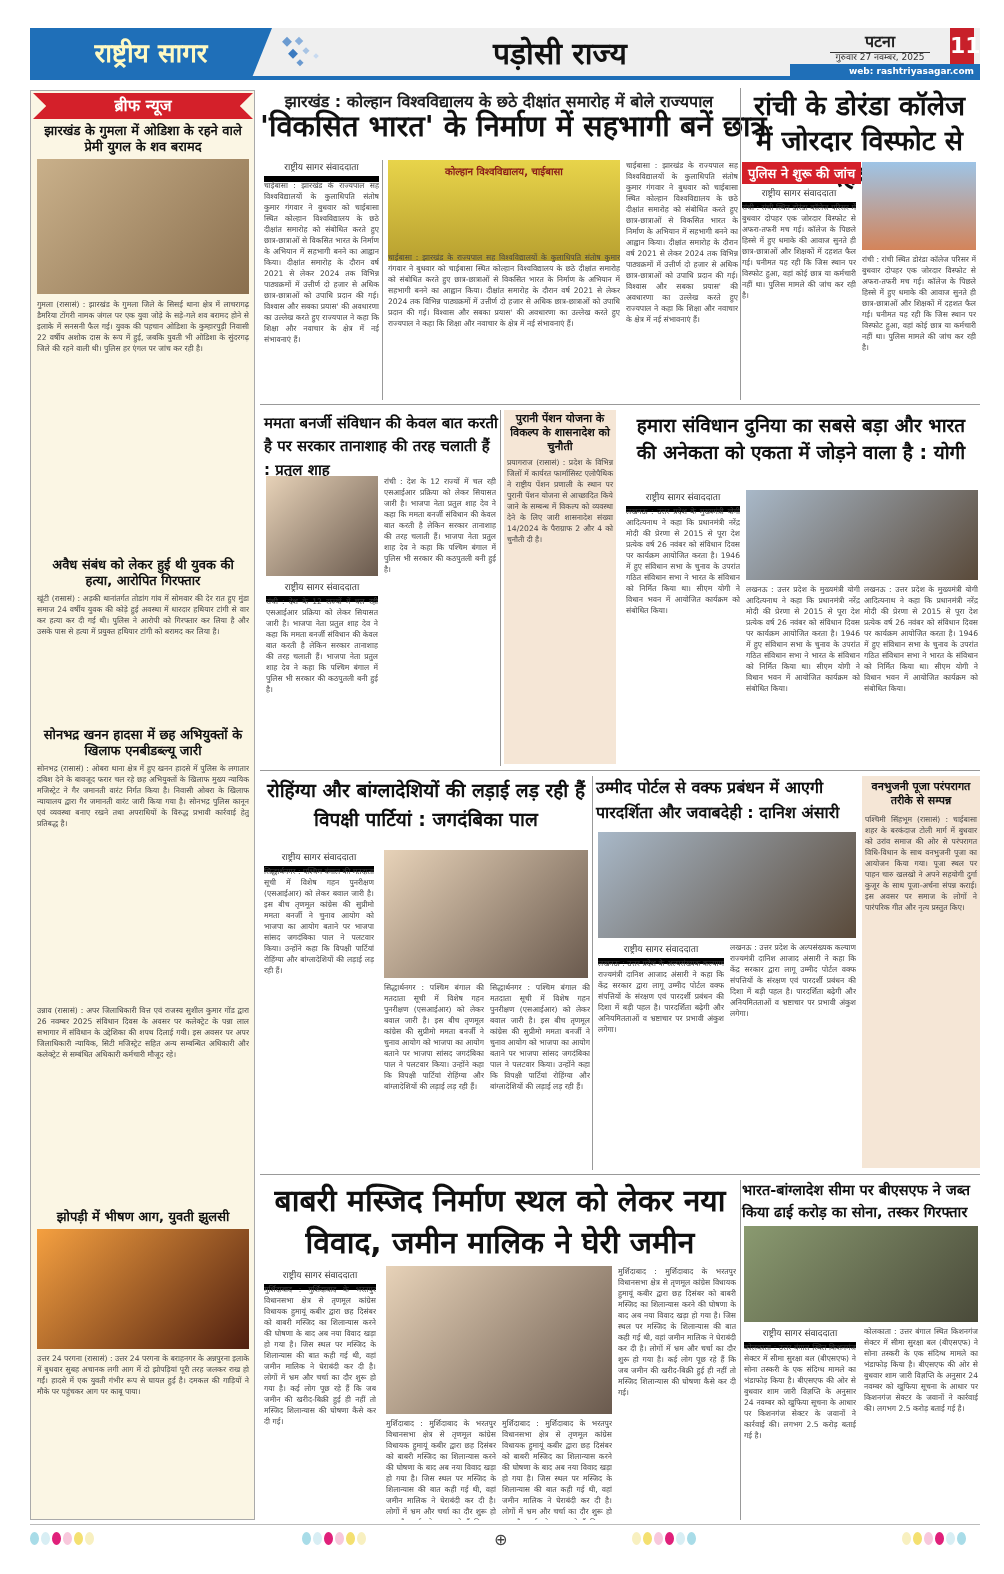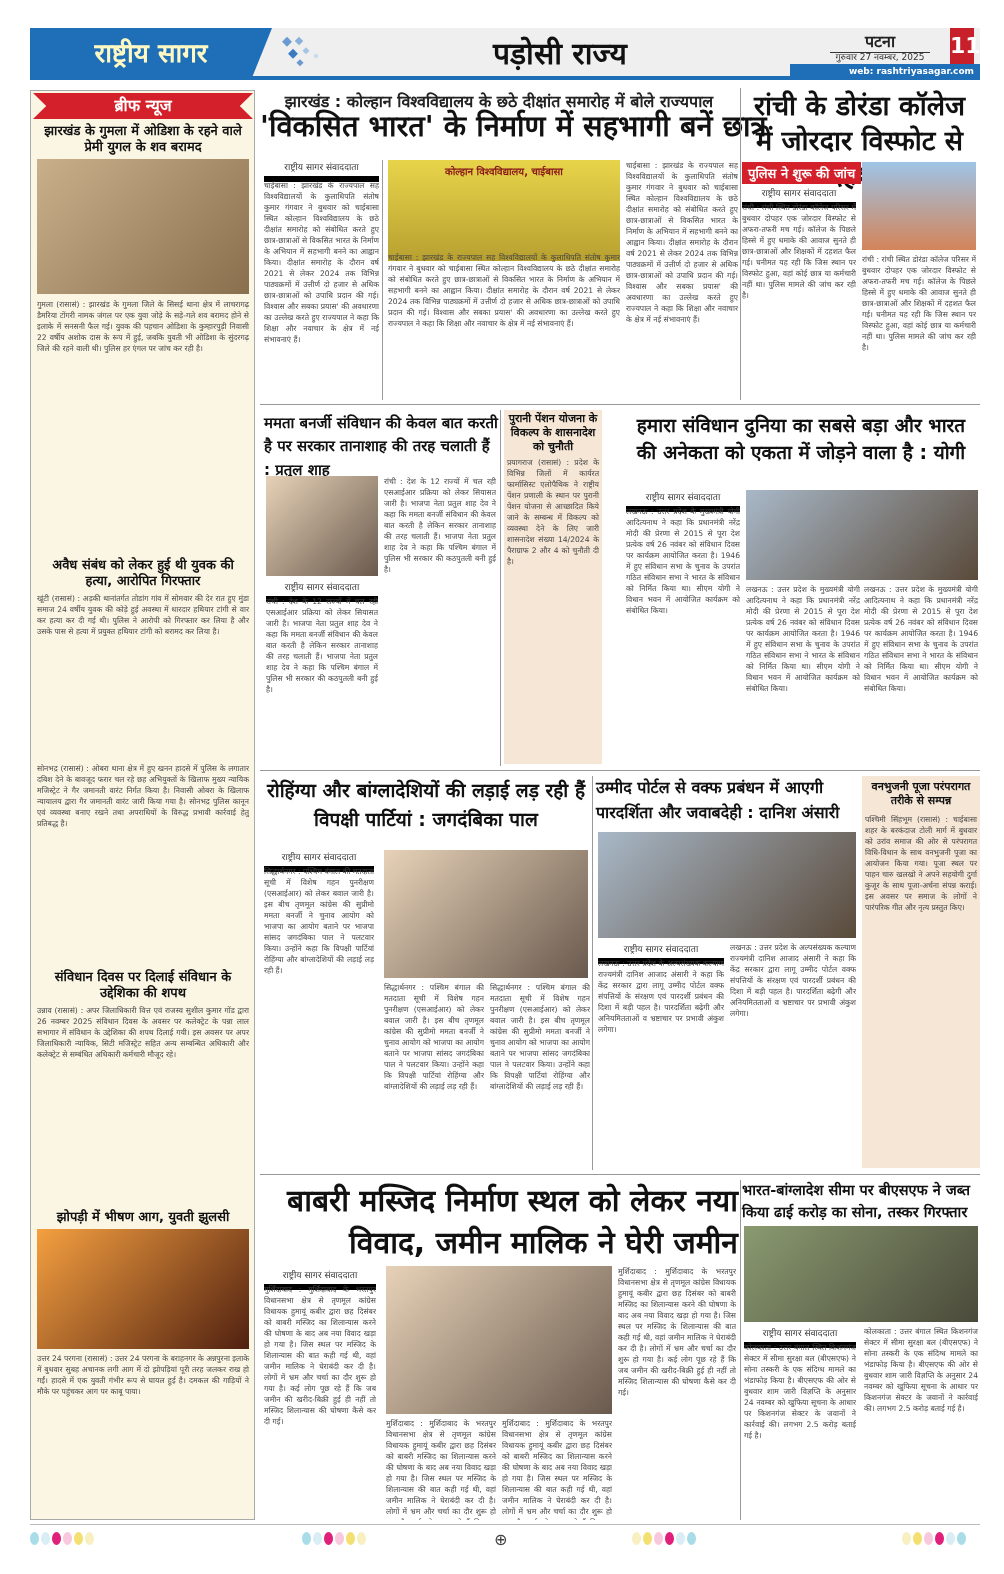--- a/index.html
+++ b/index.html
@@ -55,22 +55,22 @@
 </div>
 <div id="pageno" class="abs">11</div>
 
 <div class="abs col-left">
   <div class="abs brief-banner">ब्रीफ न्यूज</div>
   <div class="abs hl sub" style="left:8px;top:32px;width:208px">झारखंड के गुमला में ओडिशा के रहने वाले प्रेमी युगल के शव बरामद</div>
   <div class="abs photo" style="left:6px;top:68px;width:212px;height:135px"></div>
   <div class="abs body" style="left:6px;top:208px;width:212px;height:255px">गुमला (रासासं) : झारखंड के गुमला जिले के सिसई थाना क्षेत्र में लाचरागढ़ डैमरिया टोंगरी नामक जंगल पर एक युवा जोड़े के सड़े-गले शव बरामद होने से इलाके में सनसनी फैल गई। युवक की पहचान ओडिशा के कुम्हारपुड़ी निवासी 22 वर्षीय अशोक दास के रूप में हुई, जबकि युवती भी ओडिशा के सुंदरगढ़ जिले की रहने वाली थी। पुलिस हर एंगल पर जांच कर रही है।</div>
   <div class="abs hl sub" style="left:8px;top:466px;width:208px">अवैध संबंध को लेकर हुई थी युवक की हत्या, आरोपित गिरफ्तार</div>
   <div class="abs body" style="left:6px;top:502px;width:212px;height:130px">खूंटी (रासासं) : अड़की थानांतर्गत तोडांग गांव में सोमवार की देर रात हुए मुंडा समाज 24 वर्षीय युवक की कोड़े हुई अवस्था में धारदार हथियार टांगी से वार कर हत्या कर दी गई थी। पुलिस ने आरोपी को गिरफ्तार कर लिया है और उसके पास से हत्या में प्रयुक्त हथियार टांगी को बरामद कर लिया है।</div>
+  <div class="abs hl sub" style="left:8px;top:636px;width:208px">सोनभद्र खनन हादसा में छह अभियुक्तों के खिलाफ एनबीडब्ल्यू जारी</div>
   <div class="abs body" style="left:6px;top:672px;width:212px;height:200px">सोनभद्र (रासासं) : ओबरा थाना क्षेत्र में हुए खनन हादसे में पुलिस के लगातार दबिश देने के बावजूद फरार चल रहे छह अभियुक्तों के खिलाफ मुख्य न्यायिक मजिस्ट्रेट ने गैर जमानती वारंट निर्गत किया है। निवासी ओबरा के खिलाफ न्यायालय द्वारा गैर जमानती वारंट जारी किया गया है। सोनभद्र पुलिस कानून एवं व्यवस्था बनाए रखने तथा अपराधियों के विरुद्ध प्रभावी कार्रवाई हेतु प्रतिबद्ध है।</div>
-  <div class="abs hl sub" style="left:8px;top:878px;width:208px">संविधान दिवस पर दिलाई संविधान के उद्देशिका की शपथ</div>
   <div class="abs body" style="left:6px;top:914px;width:212px;height:200px">उन्नाव (रासासं) : अपर जिलाधिकारी वित्त एवं राजस्व सुशील कुमार गोंड द्वारा 26 नवम्बर 2025 संविधान दिवस के अवसर पर कलेक्ट्रेट के पन्ना लाल सभागार में संविधान के उद्देशिका की शपथ दिलाई गयी। इस अवसर पर अपर जिलाधिकारी न्यायिक, सिटी मजिस्ट्रेट सहित अन्य सम्बन्धित अधिकारी और कलेक्ट्रेट से सम्बंधित अधिकारी कर्मचारी मौजूद रहे।</div>
   <div class="abs hl sub" style="left:8px;top:1118px;width:208px">झोपड़ी में भीषण आग, युवती झुलसी</div>
   <div class="abs photo-fire" style="left:6px;top:1138px;width:212px;height:120px"></div>
   <div class="abs body" style="left:6px;top:1262px;width:212px;height:160px">उत्तर 24 परगना (रासासं) : उत्तर 24 परगना के बराहनगर के अन्नपुरना इलाके में बुधवार सुबह अचानक लगी आग में दो झोपड़ियां पूरी तरह जलकर राख हो गईं। हादसे में एक युवती गंभीर रूप से घायल हुई है। दमकल की गाड़ियों ने मौके पर पहुंचकर आग पर काबू पाया।</div>
 </div>
 
 <div class="abs" style="left:264px;top:90px;width:470px;font-size:16px;font-weight:bold;text-align:center">झारखंड : कोल्हान विश्वविद्यालय के छठे दीक्षांत समारोह में बोले राज्यपाल</div>
 <div class="abs hl" style="left:260px;top:108px;width:478px;font-size:29px;white-space:nowrap">'विकसित भारत' के निर्माण में सहभागी बनें छात्र</div>
 <div class="abs byline" style="left:264px;top:160px;width:115px">राष्ट्रीय सागर संवाददाता</div>
 <div class="abs photo-stage" style="left:388px;top:160px;width:232px;height:101px">
@@ -88,21 +88,21 @@
 <div class="abs body" style="left:862px;top:254px;width:114px;height:144px">रांची : रांची स्थित डोरंडा कॉलेज परिसर में बुधवार दोपहर एक जोरदार विस्फोट से अफरा-तफरी मच गई। कॉलेज के पिछले हिस्से में हुए धमाके की आवाज सुनते ही छात्र-छात्राओं और शिक्षकों में दहशत फैल गई। घनीमत यह रही कि जिस स्थान पर विस्फोट हुआ, वहां कोई छात्र या कर्मचारी नहीं था। पुलिस मामले की जांच कर रही है।</div>
 
 <div class="abs hrule" style="left:260px;top:404px;width:720px"></div>
 
 <div class="abs hl" style="left:264px;top:412px;width:234px;font-size:15px;line-height:1.55;text-align:left">ममता बनर्जी संविधान की केवल बात करती है पर सरकार तानाशाह की तरह चलाती हैं : प्रतुल शाह</div>
 <div class="abs photo-man" style="left:266px;top:476px;width:112px;height:100px"></div>
 <div class="abs byline" style="left:266px;top:580px;width:112px">राष्ट्रीय सागर संवाददाता</div>
 <div class="abs body" style="left:266px;top:596px;width:112px;height:166px">रांची : देश के 12 राज्यों में चल रही एसआईआर प्रक्रिया को लेकर सियासत जारी है। भाजपा नेता प्रतुल शाह देव ने कहा कि ममता बनर्जी संविधान की केवल बात करती है लेकिन सरकार तानाशाह की तरह चलाती हैं। भाजपा नेता प्रतुल शाह देव ने कहा कि पश्चिम बंगाल में पुलिस भी सरकार की कठपुतली बनी हुई है।</div>
 <div class="abs body" style="left:384px;top:476px;width:112px;height:286px">रांची : देश के 12 राज्यों में चल रही एसआईआर प्रक्रिया को लेकर सियासत जारी है। भाजपा नेता प्रतुल शाह देव ने कहा कि ममता बनर्जी संविधान की केवल बात करती है लेकिन सरकार तानाशाह की तरह चलाती हैं। भाजपा नेता प्रतुल शाह देव ने कहा कि पश्चिम बंगाल में पुलिस भी सरकार की कठपुतली बनी हुई है।</div>
 
-<div class="abs sidebox" style="left:504px;top:410px;width:98px;height:354px">
+<div class="abs sidebox" style="left:504px;top:410px;width:112px;height:354px">
   <div class="hl" style="font-size:11px;padding:2px">पुरानी पेंशन योजना के विकल्प के शासनादेश को चुनौती</div>
   <div class="body" style="padding:2px 3px;height:310px">प्रयागराज (रासासं) : प्रदेश के विभिन्न जिलों में कार्यरत फार्मासिस्ट एलोपैथिक ने राष्ट्रीय पेंशन प्रणाली के स्थान पर पुरानी पेंशन योजना से आच्छादित किये जाने के सम्बन्ध में विकल्प को व्यवस्था देने के लिए जारी शासनादेश संख्या 14/2024 के पैराग्राफ 2 और 4 को चुनौती दी है।</div>
 </div>
 
 <div class="abs hl" style="left:624px;top:412px;width:354px;font-size:19px;line-height:1.4">हमारा संविधान दुनिया का सबसे बड़ा और भारत की अनेकता को एकता में जोड़ने वाला है : योगी</div>
 <div class="abs byline" style="left:626px;top:490px;width:114px">राष्ट्रीय सागर संवाददाता</div>
 <div class="abs photo-group" style="left:746px;top:490px;width:232px;height:90px"></div>
 <div class="abs body" style="left:626px;top:506px;width:114px;height:258px">लखनऊ : उत्तर प्रदेश के मुख्यमंत्री योगी आदित्यनाथ ने कहा कि प्रधानमंत्री नरेंद्र मोदी की प्रेरणा से 2015 से पूरा देश प्रत्येक वर्ष 26 नवंबर को संविधान दिवस पर कार्यक्रम आयोजित करता है। 1946 में हुए संविधान सभा के चुनाव के उपरांत गठित संविधान सभा ने भारत के संविधान को निर्मित किया था। सीएम योगी ने विधान भवन में आयोजित कार्यक्रम को संबोधित किया।</div>
 <div class="abs body" style="left:746px;top:584px;width:114px;height:180px">लखनऊ : उत्तर प्रदेश के मुख्यमंत्री योगी आदित्यनाथ ने कहा कि प्रधानमंत्री नरेंद्र मोदी की प्रेरणा से 2015 से पूरा देश प्रत्येक वर्ष 26 नवंबर को संविधान दिवस पर कार्यक्रम आयोजित करता है। 1946 में हुए संविधान सभा के चुनाव के उपरांत गठित संविधान सभा ने भारत के संविधान को निर्मित किया था। सीएम योगी ने विधान भवन में आयोजित कार्यक्रम को संबोधित किया।</div>
 <div class="abs body" style="left:864px;top:584px;width:114px;height:180px">लखनऊ : उत्तर प्रदेश के मुख्यमंत्री योगी आदित्यनाथ ने कहा कि प्रधानमंत्री नरेंद्र मोदी की प्रेरणा से 2015 से पूरा देश प्रत्येक वर्ष 26 नवंबर को संविधान दिवस पर कार्यक्रम आयोजित करता है। 1946 में हुए संविधान सभा के चुनाव के उपरांत गठित संविधान सभा ने भारत के संविधान को निर्मित किया था। सीएम योगी ने विधान भवन में आयोजित कार्यक्रम को संबोधित किया।</div>
@@ -122,21 +122,21 @@
 <div class="abs body" style="left:598px;top:958px;width:126px;height:208px">लखनऊ : उत्तर प्रदेश के अल्पसंख्यक कल्याण राज्यमंत्री दानिश आजाद अंसारी ने कहा कि केंद्र सरकार द्वारा लागू उम्मीद पोर्टल वक्फ संपत्तियों के संरक्षण एवं पारदर्शी प्रबंधन की दिशा में बड़ी पहल है। पारदर्शिता बढ़ेगी और अनियमितताओं व भ्रष्टाचार पर प्रभावी अंकुश लगेगा।</div>
 <div class="abs body" style="left:730px;top:942px;width:126px;height:224px">लखनऊ : उत्तर प्रदेश के अल्पसंख्यक कल्याण राज्यमंत्री दानिश आजाद अंसारी ने कहा कि केंद्र सरकार द्वारा लागू उम्मीद पोर्टल वक्फ संपत्तियों के संरक्षण एवं पारदर्शी प्रबंधन की दिशा में बड़ी पहल है। पारदर्शिता बढ़ेगी और अनियमितताओं व भ्रष्टाचार पर प्रभावी अंकुश लगेगा।</div>
 
 <div class="abs sidebox" style="left:862px;top:776px;width:118px;height:392px">
   <div class="hl" style="font-size:11px;padding:4px">वनभुजनी पूजा परंपरागत तरीके से सम्पन्न</div>
   <div class="body" style="padding:2px 3px;height:350px">पश्चिमी सिंहभूम (रासासं) : चाईबासा शहर के बरकंदाज टोली मार्ग में बुधवार को उरांव समाज की ओर से परंपरागत विधि-विधान के साथ वनभुजनी पूजा का आयोजन किया गया। पूजा स्थल पर पाहन चारु खलखो ने अपने सहयोगी दुर्गा कुजूर के साथ पूजा-अर्चना संपन्न कराई। इस अवसर पर समाज के लोगों ने पारंपरिक गीत और नृत्य प्रस्तुत किए।</div>
 </div>
 
 <div class="abs hrule" style="left:260px;top:1174px;width:720px"></div>
 
-<div class="abs hl" style="left:262px;top:1180px;width:476px;font-size:30px;line-height:1.4;text-align:right">बाबरी मस्जिद निर्माण स्थल को लेकर नया विवाद, जमीन मालिक ने घेरी जमीन</div>
+<div class="abs hl" style="left:262px;top:1180px;width:476px;font-size:30px;line-height:1.4;text-align:center">बाबरी मस्जिद निर्माण स्थल को लेकर नया विवाद, जमीन मालिक ने घेरी जमीन</div>
 <div class="abs byline" style="left:264px;top:1268px;width:112px">राष्ट्रीय सागर संवाददाता</div>
 <div class="abs photo-man" style="left:386px;top:1266px;width:226px;height:148px"></div>
 <div class="abs body" style="left:264px;top:1284px;width:112px;height:236px">मुर्शिदाबाद : मुर्शिदाबाद के भरतपुर विधानसभा क्षेत्र से तृणमूल कांग्रेस विधायक हुमायूं कबीर द्वारा छह दिसंबर को बाबरी मस्जिद का शिलान्यास करने की घोषणा के बाद अब नया विवाद खड़ा हो गया है। जिस स्थल पर मस्जिद के शिलान्यास की बात कही गई थी, वहां जमीन मालिक ने घेराबंदी कर दी है। लोगों में भ्रम और चर्चा का दौर शुरू हो गया है। कई लोग पूछ रहे हैं कि जब जमीन की खरीद-बिक्री हुई ही नहीं तो मस्जिद शिलान्यास की घोषणा कैसे कर दी गई।</div>
 <div class="abs body" style="left:386px;top:1418px;width:110px;height:102px">मुर्शिदाबाद : मुर्शिदाबाद के भरतपुर विधानसभा क्षेत्र से तृणमूल कांग्रेस विधायक हुमायूं कबीर द्वारा छह दिसंबर को बाबरी मस्जिद का शिलान्यास करने की घोषणा के बाद अब नया विवाद खड़ा हो गया है। जिस स्थल पर मस्जिद के शिलान्यास की बात कही गई थी, वहां जमीन मालिक ने घेराबंदी कर दी है। लोगों में भ्रम और चर्चा का दौर शुरू हो गया है। कई लोग पूछ रहे हैं कि जब जमीन की खरीद-बिक्री हुई ही नहीं तो मस्जिद शिलान्यास की घोषणा कैसे कर दी गई।</div>
 <div class="abs body" style="left:502px;top:1418px;width:110px;height:102px">मुर्शिदाबाद : मुर्शिदाबाद के भरतपुर विधानसभा क्षेत्र से तृणमूल कांग्रेस विधायक हुमायूं कबीर द्वारा छह दिसंबर को बाबरी मस्जिद का शिलान्यास करने की घोषणा के बाद अब नया विवाद खड़ा हो गया है। जिस स्थल पर मस्जिद के शिलान्यास की बात कही गई थी, वहां जमीन मालिक ने घेराबंदी कर दी है। लोगों में भ्रम और चर्चा का दौर शुरू हो गया है। कई लोग पूछ रहे हैं कि जब जमीन की खरीद-बिक्री हुई ही नहीं तो मस्जिद शिलान्यास की घोषणा कैसे कर दी गई।</div>
 <div class="abs body" style="left:618px;top:1266px;width:118px;height:254px">मुर्शिदाबाद : मुर्शिदाबाद के भरतपुर विधानसभा क्षेत्र से तृणमूल कांग्रेस विधायक हुमायूं कबीर द्वारा छह दिसंबर को बाबरी मस्जिद का शिलान्यास करने की घोषणा के बाद अब नया विवाद खड़ा हो गया है। जिस स्थल पर मस्जिद के शिलान्यास की बात कही गई थी, वहां जमीन मालिक ने घेराबंदी कर दी है। लोगों में भ्रम और चर्चा का दौर शुरू हो गया है। कई लोग पूछ रहे हैं कि जब जमीन की खरीद-बिक्री हुई ही नहीं तो मस्जिद शिलान्यास की घोषणा कैसे कर दी गई।</div>
 
 <div class="abs hl" style="left:742px;top:1180px;width:236px;font-size:14.5px;line-height:1.5;text-align:left">भारत-बांग्लादेश सीमा पर बीएसएफ ने जब्त किया ढाई करोड़ का सोना, तस्कर गिरफ्तार</div>
 <div class="abs photo-soldiers" style="left:744px;top:1226px;width:234px;height:96px"></div>
 <div class="abs byline" style="left:744px;top:1326px;width:112px">राष्ट्रीय सागर संवाददाता</div>

